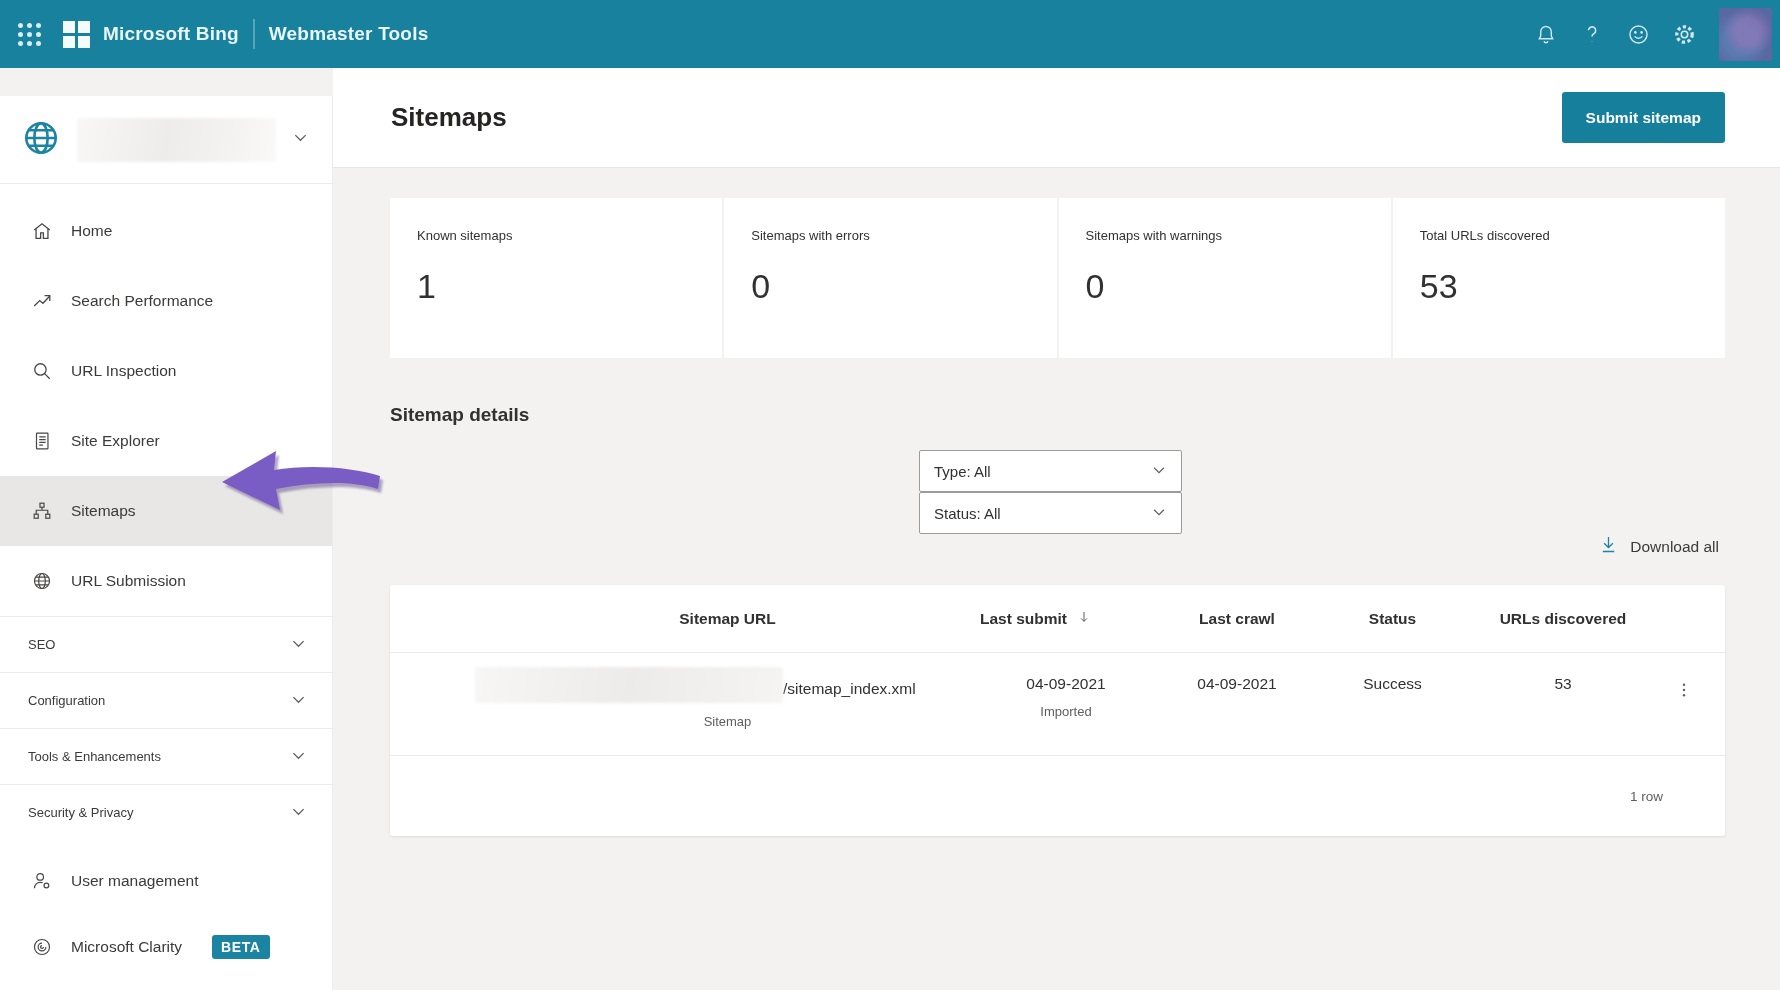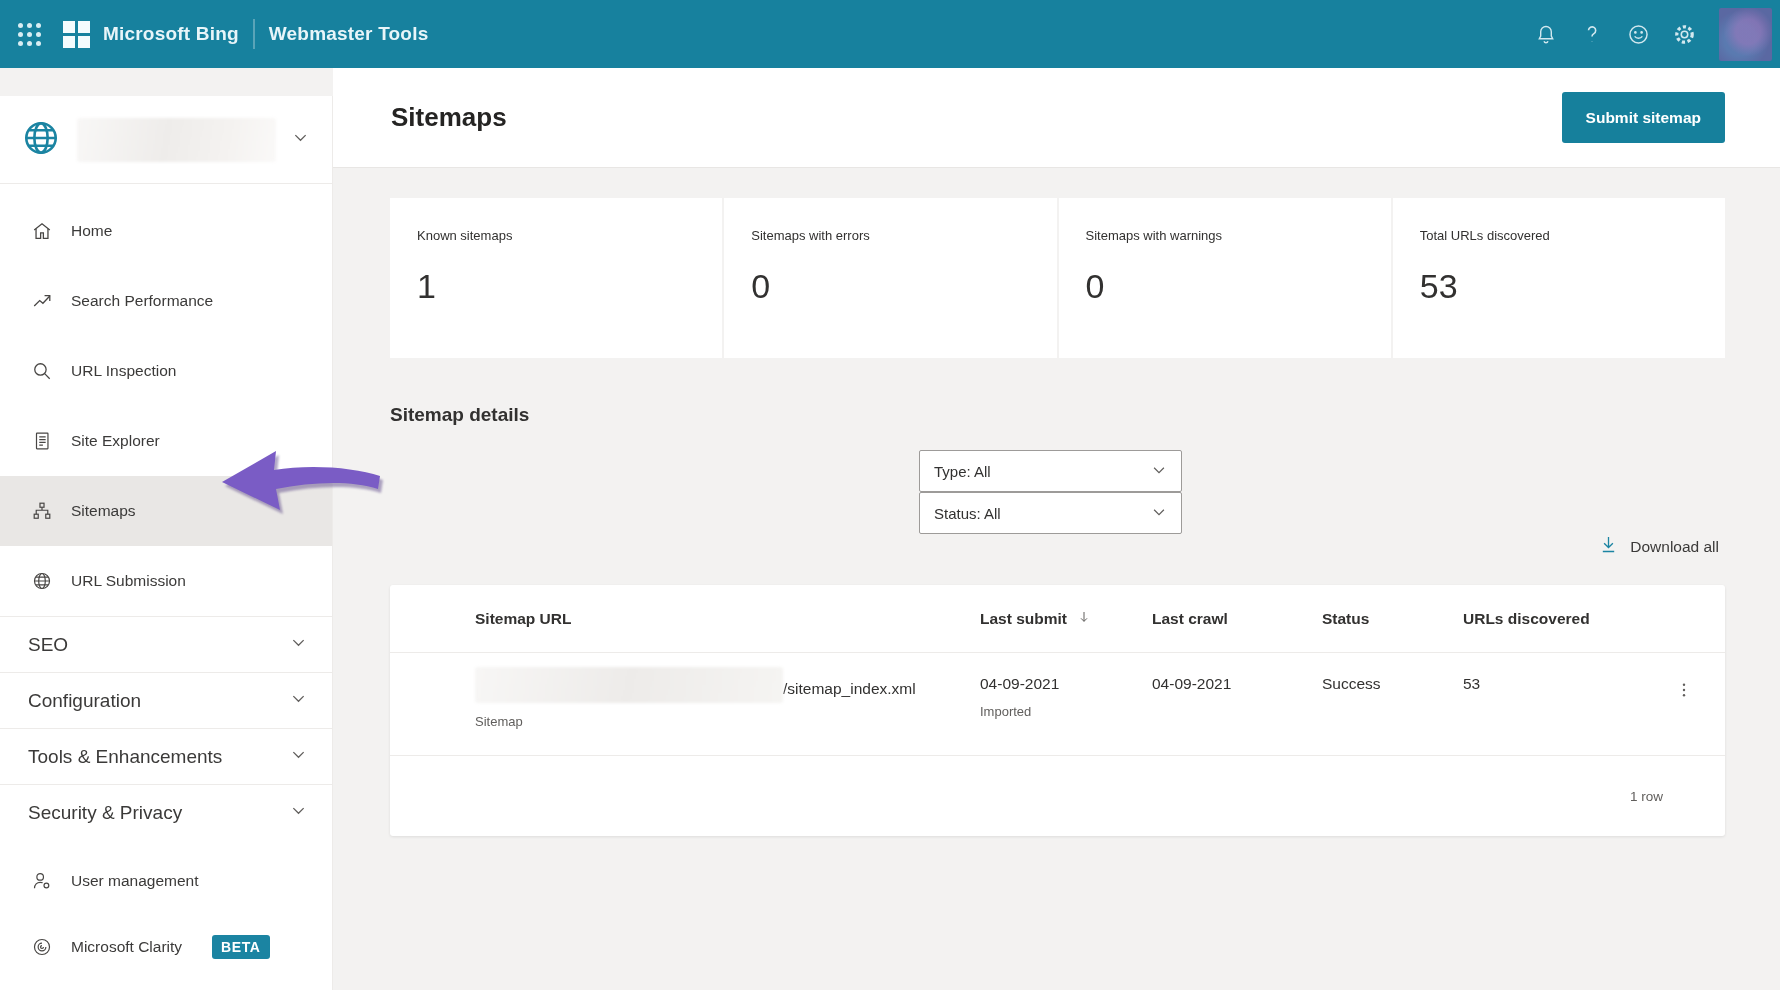--- a/index.html
+++ b/index.html
@@ -49,21 +49,21 @@
   .nav { padding-top:12px; }
   .nav-item {
     height:70px; display:flex; align-items:center; gap:18px;
     padding-left:30px; font-size:15.5px; color:#3b3a39; cursor:pointer;
   }
   .nav-item .nicon { width:23px; display:flex; justify-content:center; }
   .nav-item.active { background:#e9e7e5; }
   .nav-item svg { stroke:#484644; }
   .group-row {
     height:56px; display:flex; align-items:center; justify-content:space-between;
-    padding:0 24px 0 28px; font-size:19px; color:#3b3a39;
+    padding:0 24px 0 28px; font-size:13px; color:#3b3a39;
     border-top:1px solid #edebe9; cursor:pointer;
   }
   .group-row:last-of-type { border-bottom:1px solid #edebe9; }
   .nav-footer { padding-top:8px; }
   .nav-footer .nav-item { height:66px; }
   .beta-badge {
     background:#1b84a2; color:#fff; font-size:14px; font-weight:700;
     letter-spacing:.6px; padding:4px 9px; border-radius:3px; margin-left:12px;
   }
   
@@ -92,20 +92,21 @@
     padding:0 13px 0 14px; font-size:15px; color:#323130; margin-right:14px; cursor:pointer;
   }
   .download-all {
     margin-left:auto; display:flex; align-items:center; gap:11px;
     font-size:15.5px; color:#3b3a39; cursor:pointer; padding-right:6px;
   }
   
   .table-card {
     margin-top:26px; background:#fff; border-radius:3px;
     box-shadow:0 1px 3px rgba(0,0,0,.09);
+    text-align:center;
   }
   .t-header {
     display:flex; align-items:center; height:68px;
     border-bottom:1px solid #edebe9; font-size:15.5px; font-weight:700; color:#323130;
   }
   .col-url    { flex:0 0 590px; padding-left:85px; }
   .col-submit { flex:0 0 172px; }
   .col-crawl  { flex:0 0 170px; }
   .col-status { flex:0 0 141px; }
   .col-urls   { flex:0 0 200px; }

